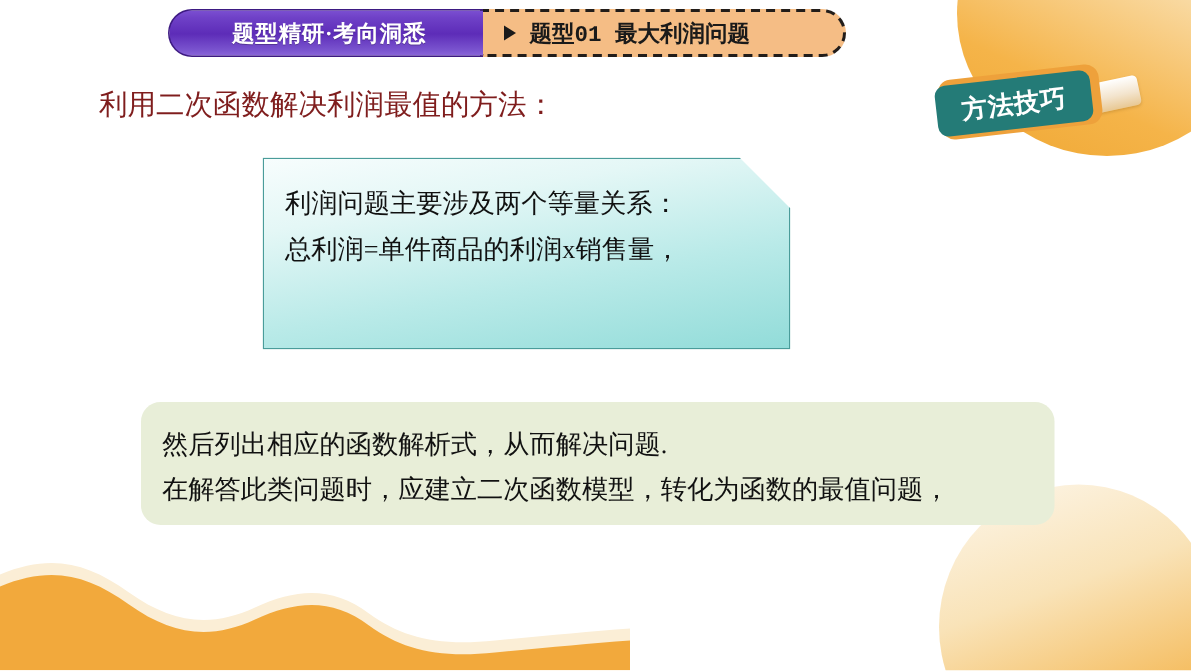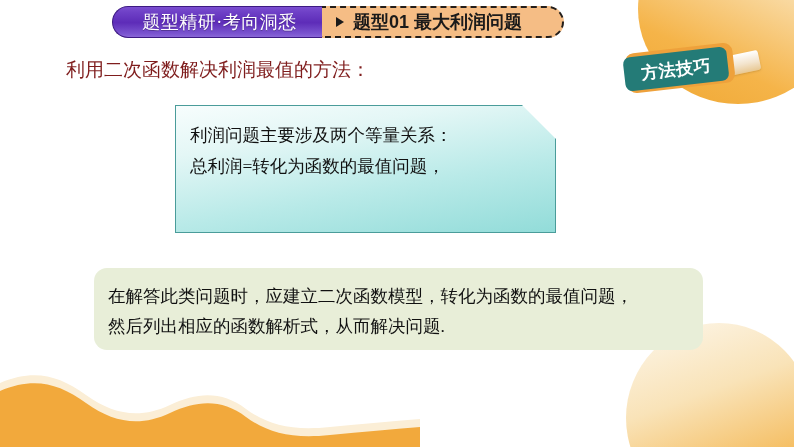--- a/index.html
+++ b/index.html
@@ -73,22 +73,22 @@
     background: linear-gradient(180deg, #7b4fd1 0%, #6f41c7 16%, #5d2cb8 52%, #7a54cf 88%, #8a66d8 100%);
     border-top-left-radius: 17px;
     border-bottom-left-radius: 17px;
     border: 1px solid #3d1a82;
     border-right: none;
     box-sizing: border-box;
     z-index: 3;
   }
   .banner-left-text {
     color: #ffffff;
-    font-size: 18px;
-    font-weight: normal;
+    font-size: 15px;
+    font-weight: bold;
     letter-spacing: 0.5px;
     white-space: nowrap;
     font-family: "Liberation Serif", "DejaVu Serif", serif;
     text-shadow: 0 1px 0 rgba(0,0,0,0.25);
   }
   .banner-right {
     position: relative;
     display: flex;
     align-items: center;
     gap: 9px;
@@ -106,24 +106,24 @@
   .tri-marker {
     width: 0;
     height: 0;
     border-left: 8px solid #1a1a1a;
     border-top: 5.5px solid transparent;
     border-bottom: 5.5px solid transparent;
     flex: 0 0 auto;
   }
   .banner-right-text {
     color: #1a1a1a;
-    font-size: 18px;
+    font-size: 15px;
     font-weight: bold;
     white-space: nowrap;
-    font-family: Liberation Sans, sans-serif;
+    font-family: Liberation Mono, monospace;
   }
 
   
   .tag-wrap {
     position: absolute;
     left: 624px;
     top: 44px;
     width: 120px;
     height: 54px;
     z-index: 6;
@@ -180,21 +180,21 @@
     color: #7f1d1d;
     white-space: nowrap;
     font-family: "Liberation Serif", "DejaVu Serif", serif;
   }
 
   
   .cyan-box {
     position: absolute;
     left: 175px;
     top: 105px;
-    width: 381px;
+    width: 352px;
     height: 128px;
     box-sizing: border-box;
     background: linear-gradient(170deg, #f7fdfd 0%, #e4f7f6 26%, #b9eae8 62%, #92dcd9 100%);
     border: 1px solid #4a9c9a;
     -webkit-clip-path: polygon(0 0, calc(100% - 34px) 0, 100% 34px, 100% 100%, 0 100%);
     clip-path: polygon(0 0, calc(100% - 34px) 0, 100% 34px, 100% 100%, 0 100%);
     padding: 14px 0 17px 14px;
   }
   .cyan-line {
     font-size: 17.5px;
@@ -253,21 +253,21 @@
     <div class="tag-outline"></div>
     <div class="tag-body">
       <span class="tag-text">方法技巧</span>
     </div>
   </div>
 
   <div class="intro">利用二次函数解决利润最值的方法：</div>
 
   <div class="cyan-box">
     <div class="cyan-line">利润问题主要涉及两个等量关系：</div>
-    <div class="cyan-line">总利润=转化为函数的最值问题，</div>
+    <div class="cyan-line">总利润=单件商品的利润x销售量，</div>
   </div>
 
   <div class="green-box">
+    <div class="green-line">然后列出相应的函数解析式，从而解决问题.</div>
     <div class="green-line">在解答此类问题时，应建立二次函数模型，转化为函数的最值问题，</div>
-    <div class="green-line">然后列出相应的函数解析式，从而解决问题.</div>
   </div>
 
 </div>
 
 </body></html>

